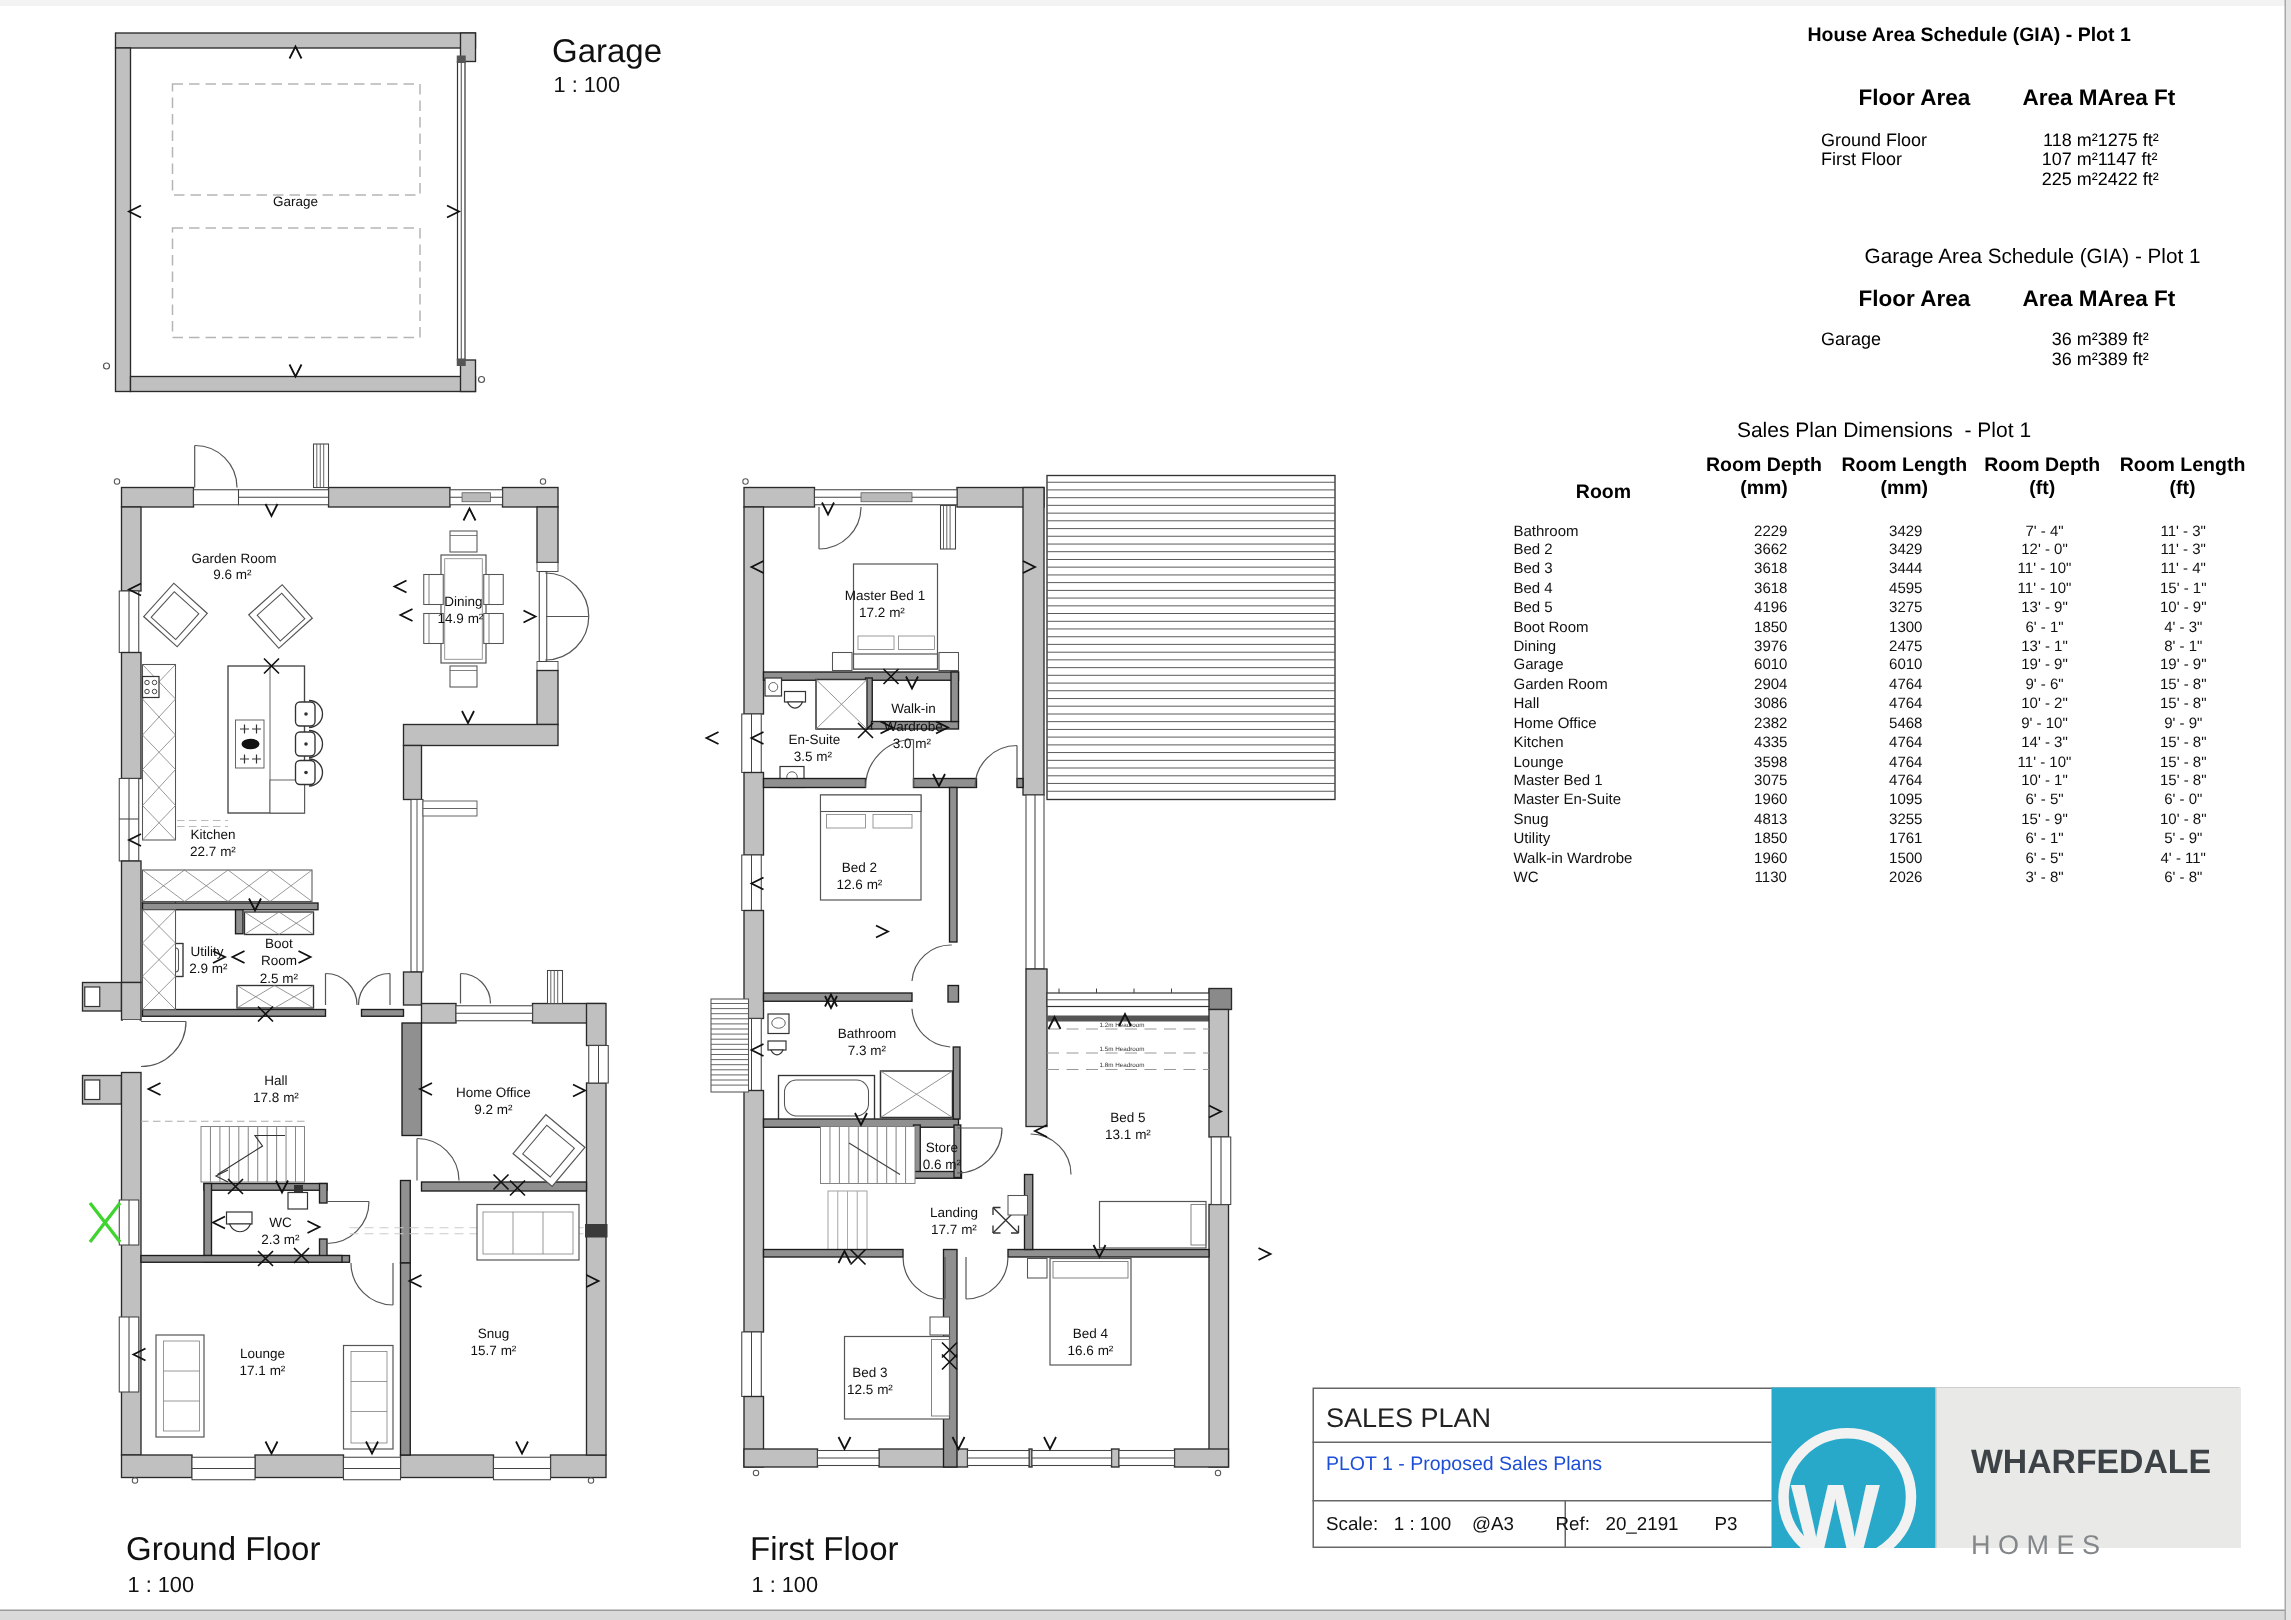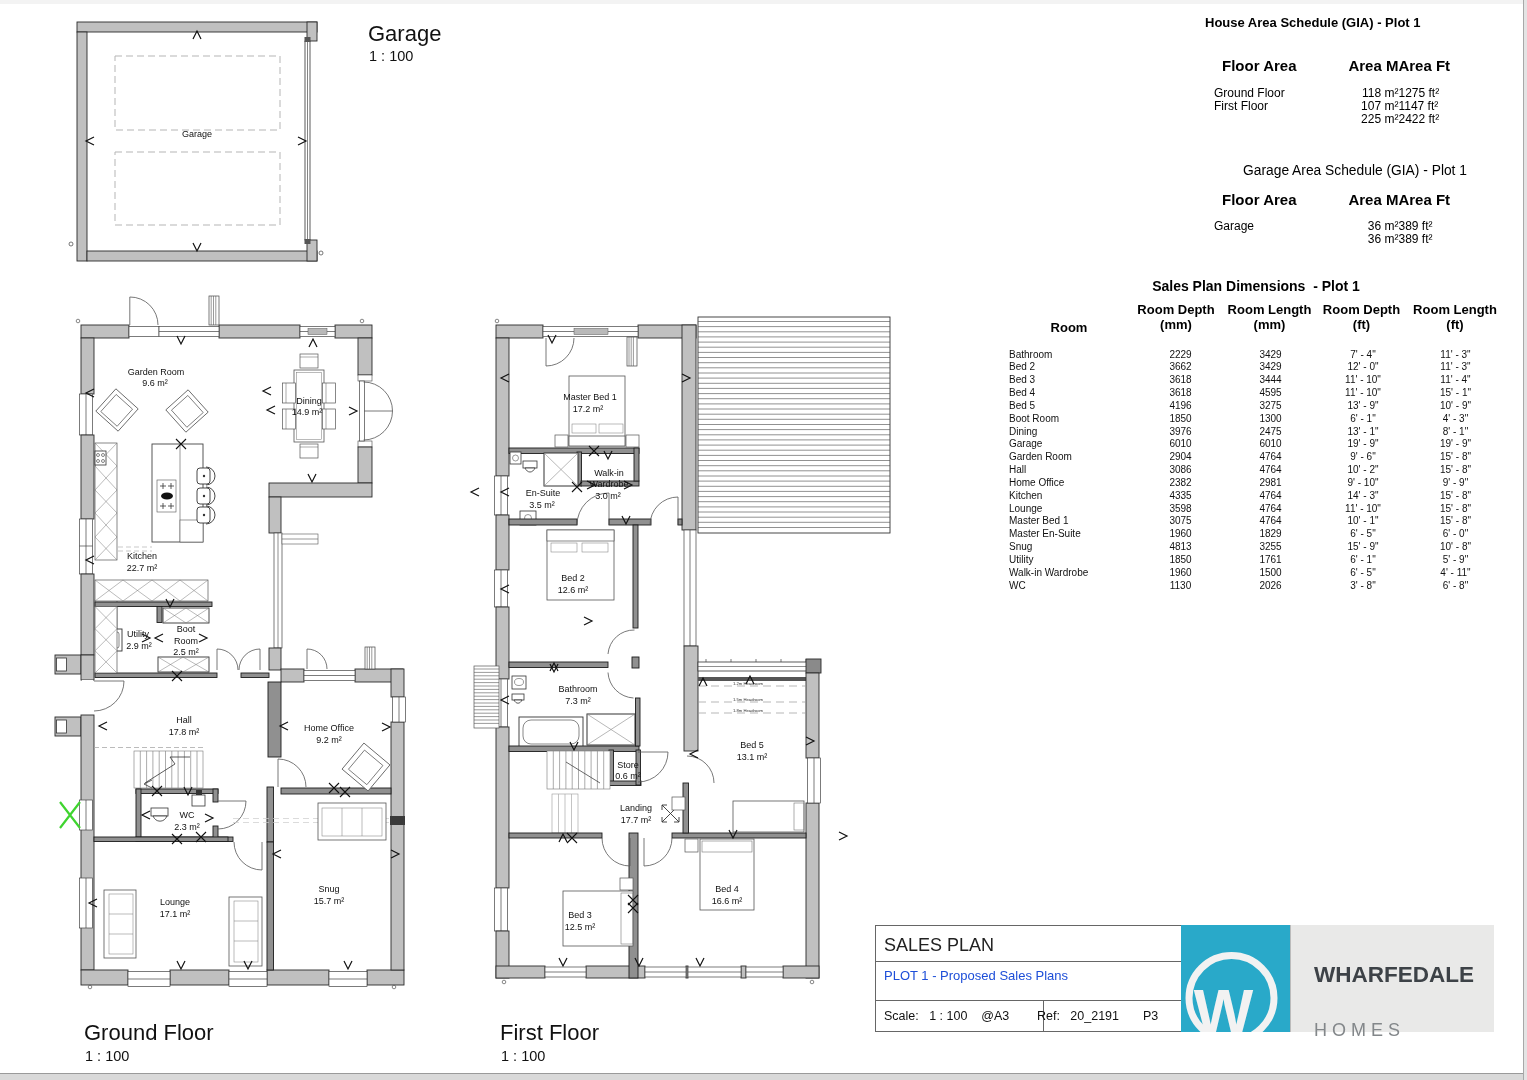--- a/index.html
+++ b/index.html
@@ -1,17 +1,17 @@
 <!DOCTYPE html>
 <html><head><meta charset="utf-8"><style>
 html,body{margin:0;padding:0;width:1527px;height:1080px;background:#fff;
 font-family:"Liberation Sans",sans-serif;position:relative;overflow:hidden}
 .abs{position:absolute}
 .t1head,.t1row{position:absolute;display:flex;width:300px}
-.t1c1{width:110px;text-align:center}
+.t1c1{width:110px;text-align:right}
 .t1c2{width:86px;text-align:right}
 .t1c3{width:108px;}
 .t1row .t1c1{text-align:left;padding-left:9px;box-sizing:border-box}
 .drow{display:flex;height:12.85px;font-size:10px;color:#111}
 .dc0{width:128px;text-align:left}
 .dc1{width:87px;text-align:center}
 .dc2{width:93px;text-align:center}
 .dc3{width:92px;text-align:center}
 .dc4{width:93px;text-align:center}
 </style></head><body>
@@ -916,21 +916,21 @@
     <span class="t1c1">Garage</span>
     <span class="t1c2">36 m²</span>
     <span class="t1c3">389 ft²</span>
   </div>
 <div class="t1row" style="left:1205px;top:232px;font-size:12px">
     <span class="t1c1"></span>
     <span class="t1c2">36 m²</span>
     <span class="t1c3">389 ft²</span>
   </div>
 
-<div class="abs" style="left:1006px;top:278px;width:500px;text-align:center;font-size:14px;font-weight:bold">Sales Plan Dimensions&nbsp; - Plot 1</div>
+<div class="abs" style="left:1006px;top:278px;width:500px;text-align:center;font-size:14px;font-weight:normal">Sales Plan Dimensions&nbsp; - Plot 1</div>
 <div class="abs" style="left:1009px;top:303px;width:494px;font-size:13px;font-weight:bold;line-height:14.5px">
 <div style="position:absolute;left:0;top:18px;width:120px;text-align:center">Room</div>
 <div style="position:absolute;left:127px;top:0;width:80px;text-align:center">Room Depth<br>(mm)</div>
 <div style="position:absolute;left:214px;top:0;width:93px;text-align:center">Room Length<br>(mm)</div>
 <div style="position:absolute;left:307px;top:0;width:91px;text-align:center">Room Depth<br>(ft)</div>
 <div style="position:absolute;left:398px;top:0;width:96px;text-align:center">Room Length<br>(ft)</div>
 </div>
 <div class="abs" style="left:1009px;top:348.5px">
     <div class="drow">
       <span class="dc0">Bathroom</span>
@@ -998,21 +998,21 @@
     <div class="drow">
       <span class="dc0">Hall</span>
       <span class="dc1">3086</span>
       <span class="dc2">4764</span>
       <span class="dc3">10' - 2"</span>
       <span class="dc4">15' - 8"</span>
     </div>
     <div class="drow">
       <span class="dc0">Home Office</span>
       <span class="dc1">2382</span>
-      <span class="dc2">2981</span>
+      <span class="dc2">5468</span>
       <span class="dc3">9' - 10"</span>
       <span class="dc4">9' - 9"</span>
     </div>
     <div class="drow">
       <span class="dc0">Kitchen</span>
       <span class="dc1">4335</span>
       <span class="dc2">4764</span>
       <span class="dc3">14' - 3"</span>
       <span class="dc4">15' - 8"</span>
     </div>
@@ -1026,21 +1026,21 @@
     <div class="drow">
       <span class="dc0">Master Bed 1</span>
       <span class="dc1">3075</span>
       <span class="dc2">4764</span>
       <span class="dc3">10' - 1"</span>
       <span class="dc4">15' - 8"</span>
     </div>
     <div class="drow">
       <span class="dc0">Master En-Suite</span>
       <span class="dc1">1960</span>
-      <span class="dc2">1829</span>
+      <span class="dc2">1095</span>
       <span class="dc3">6' - 5"</span>
       <span class="dc4">6' - 0"</span>
     </div>
     <div class="drow">
       <span class="dc0">Snug</span>
       <span class="dc1">4813</span>
       <span class="dc2">3255</span>
       <span class="dc3">15' - 9"</span>
       <span class="dc4">10' - 8"</span>
     </div>

